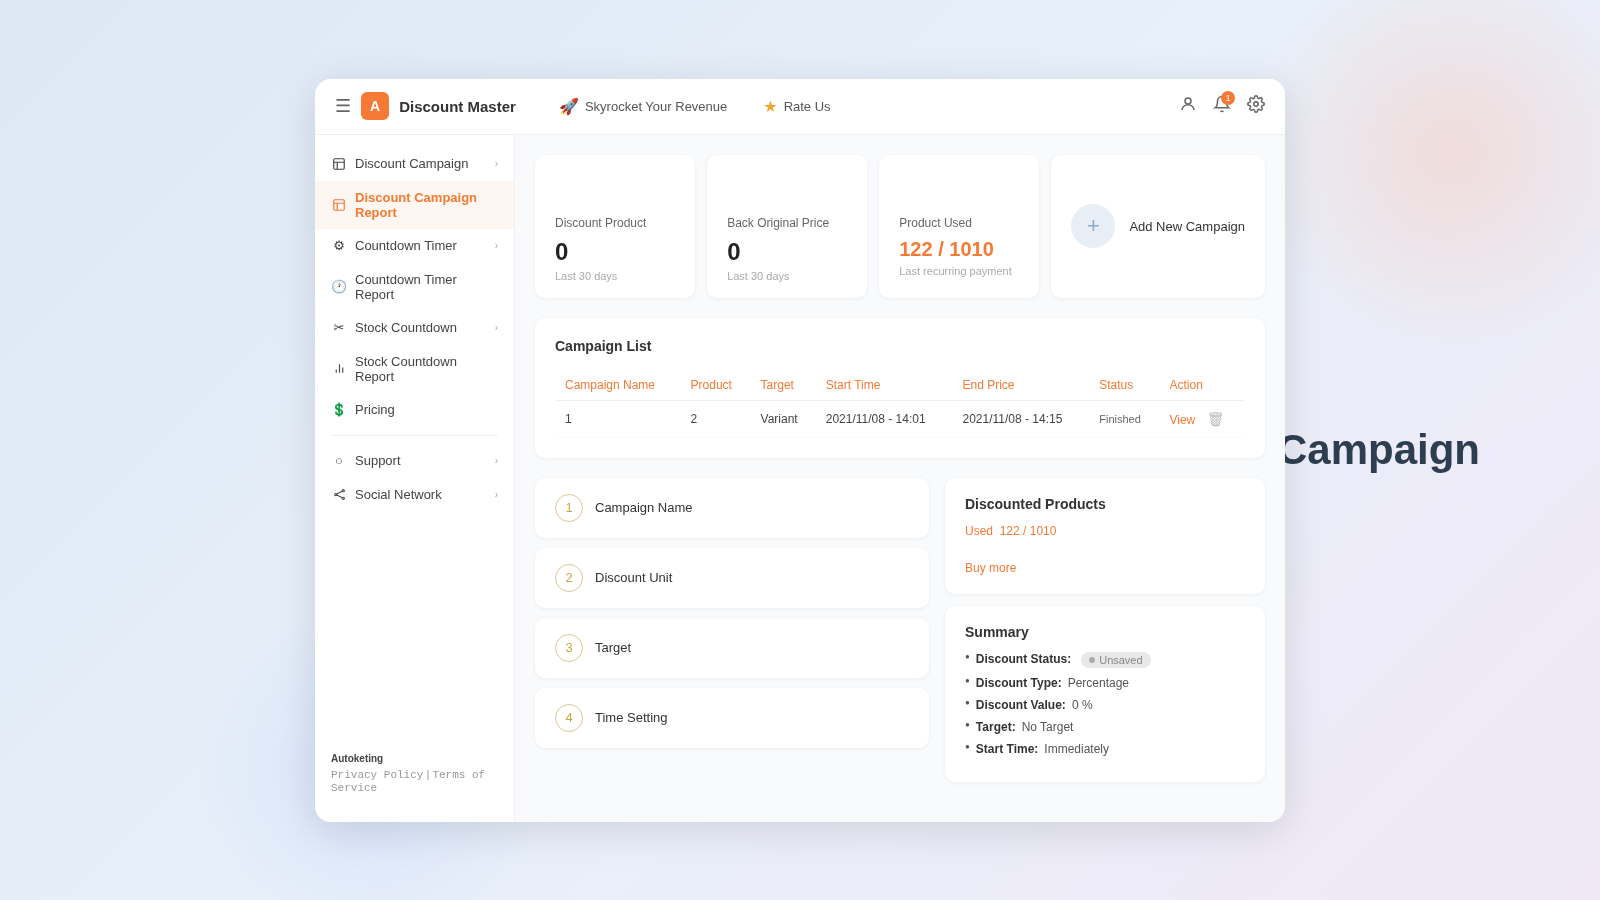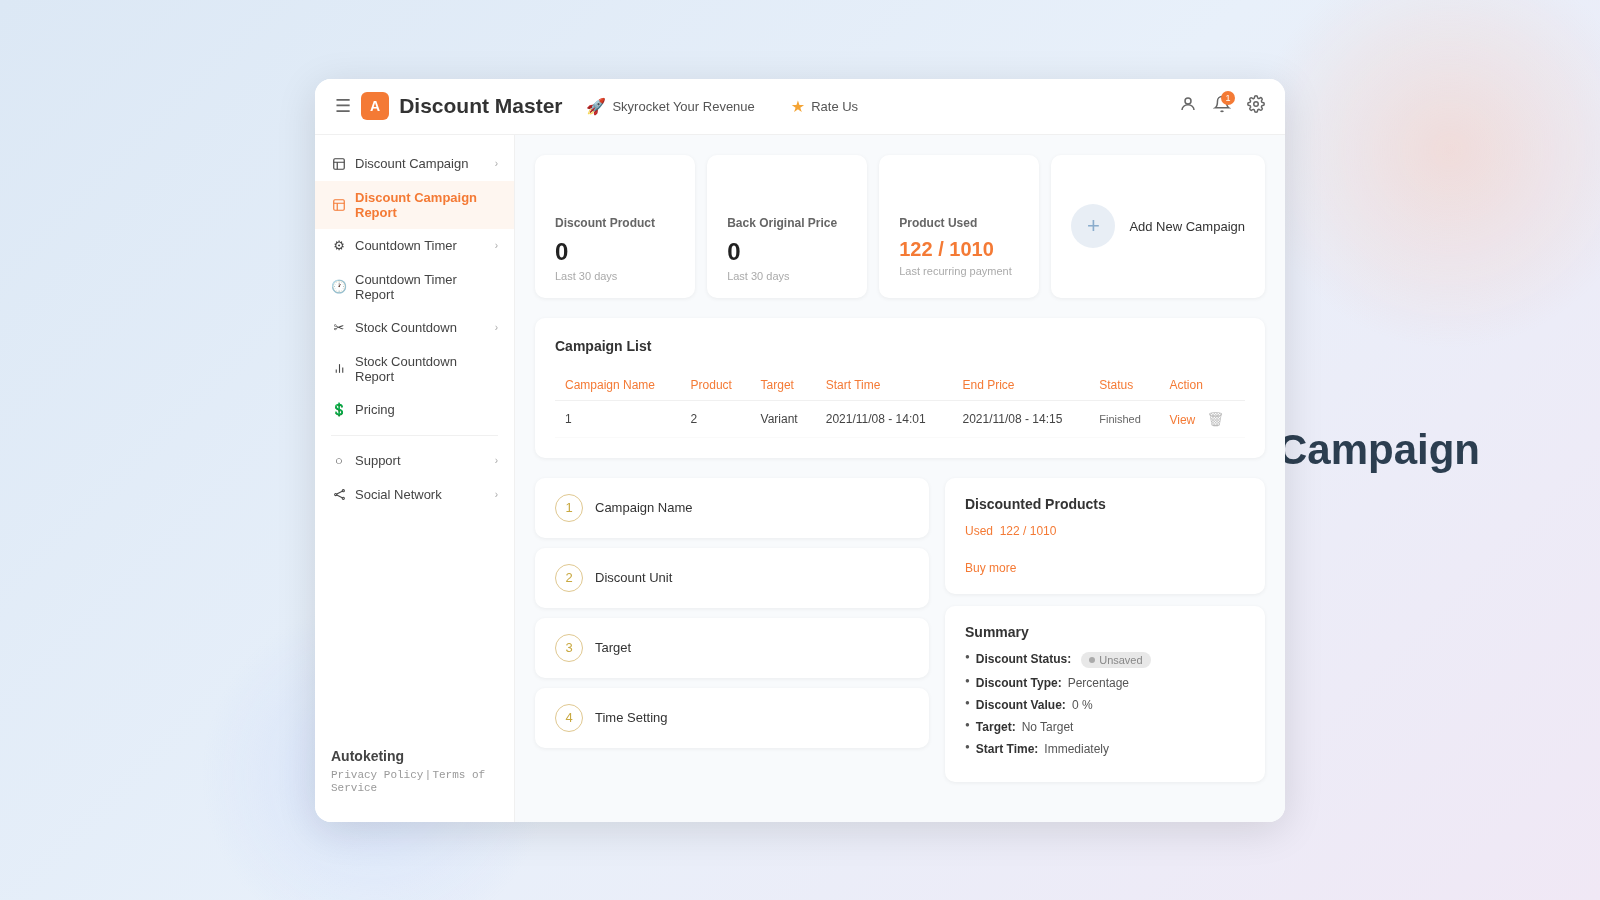--- a/index.html
+++ b/index.html
@@ -75,21 +75,21 @@
       background: #f47a35;
       border-radius: 6px;
       display: flex;
       align-items: center;
       justify-content: center;
       color: white;
       font-weight: bold;
       font-size: 14px;
     }
     .app-title {
-      font-size: 21px;
+      font-size: 15px;
       font-weight: 600;
       color: #333;
     }
     .header-nav {
       display: flex;
       align-items: center;
       gap: 20px;
       flex: 1;
     }
     .header-nav-item {
@@ -179,21 +179,21 @@
     .sidebar-divider {
       height: 1px;
       background: #f0f0f0;
       margin: 8px 16px;
     }
     .sidebar-footer {
       margin-top: auto;
       padding: 16px;
     }
     .sidebar-brand {
-      font-size: 14px;
+      font-size: 10px;
       font-weight: 600;
       color: #444;
       margin-bottom: 4px;
     }
     .sidebar-links {
       font-size: 11px;
       color: #999;
     }
     .sidebar-links a { color: #999; text-decoration: none; font-family: Liberation Mono, monospace; }
 
@@ -215,21 +215,21 @@
       background: #fff;
       border-radius: 10px;
       padding: 16px 20px;
       flex: 1;
       box-shadow: 0 1px 4px rgba(0,0,0,0.06);
     }
     .stat-label {
       font-size: 12px;
       color: #666;
       margin-bottom: 8px;
-      font-weight: 700;
+      font-weight: 400;
       margin-top: 45px;
     }
     .stat-value {
       font-size: 24px;
       font-weight: 600;
       color: #222;
       margin-bottom: 4px;
     }
     .stat-sublabel {
       font-size: 11px;

